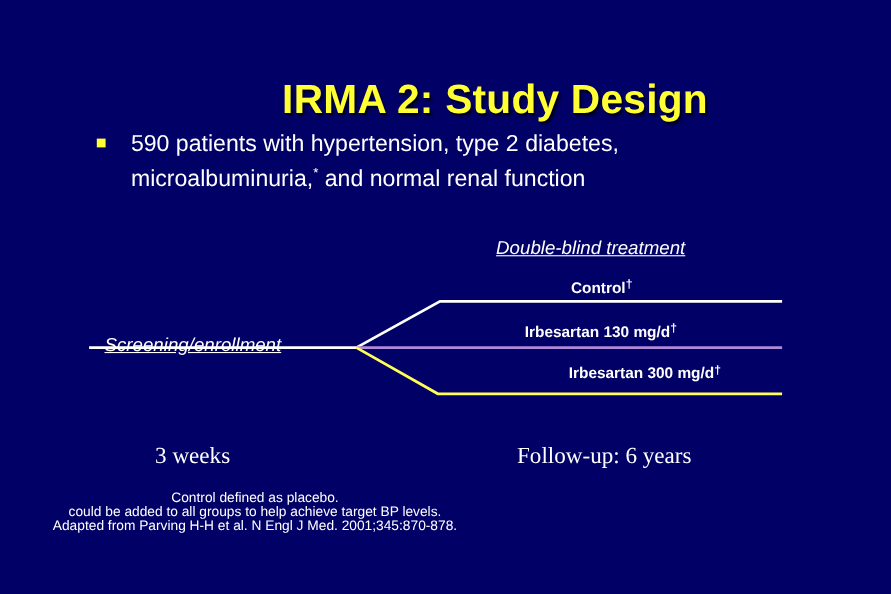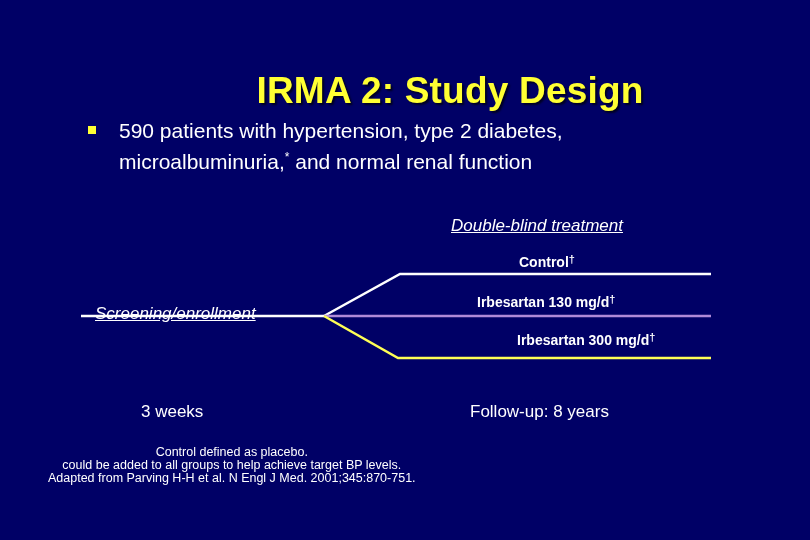--- a/index.html
+++ b/index.html
@@ -23,21 +23,21 @@
   .bullet-wrap { left: 88px; top: 118px; font-size: 21px; line-height: 26px; color: #ffffff; }
   .bullet-mark {
     position: absolute; left: 0; top: 8px;
     width: 8px; height: 8px; background: #ffff33;
   }
   .bullet-text { position: absolute; left: 31px; top: 0; }
   .bullet-text sup { font-size: 12px; vertical-align: 8px; }
   .hdr { font-style: italic; text-decoration: underline; font-size: 17px; }
   .arm-label { font-size: 14px; font-weight: bold; }
   .arm-label .dag { font-size: 11px; vertical-align: 4px; }
-  .period { font-size: 17px; }
+  .period { font-size: 21px; font-family: Liberation Serif, serif; }
   .foot { left: 38px; top: 446px; font-size: 12.5px; line-height: 13px; }
   .foot div { white-space: nowrap; text-align: center; }
   svg.diagram { position: absolute; left: 0; top: 0; }
 </style>
 </head>
 <body>
 
 <div class="abs title" style="left:0;width:900px;">IRMA 2: Study Design</div>
 
 <div class="abs bullet-wrap">
@@ -56,19 +56,19 @@
 </svg>
 
 <div class="abs hdr" style="left:451px;top:216px;">Double-blind treatment</div>
 <div class="abs hdr" style="left:95px;top:256px;margin-top:48px;">Screening/enrollment</div>
 
 <div class="abs arm-label" style="left:519px;top:253px;"><span>Control</span><span class="dag">†</span></div>
 <div class="abs arm-label" style="left:477px;top:293px;"><span>Irbesartan 130 mg/d</span><span class="dag">†</span></div>
 <div class="abs arm-label" style="left:477px;top:331px;margin-left:40px;"><span>Irbesartan 300 mg/d</span><span class="dag">†</span></div>
 
 <div class="abs period" style="left:141px;top:402px;">3 weeks</div>
-<div class="abs period" style="left:470px;top:402px;">Follow-up: 8 years</div>
+<div class="abs period" style="left:470px;top:402px;">Follow-up: 6 years</div>
 
 <div class="abs foot">
   <div style="padding-left:10px;">Control defined as placebo.</div>
   <div style="padding-left:10px;">could be added to all groups to help achieve target BP levels.</div>
-  <div style="padding-left:10px;">Adapted from Parving H-H et al. N Engl J Med. 2001;345:870-751.</div>
+  <div style="padding-left:10px;">Adapted from Parving H-H et al. N Engl J Med. 2001;345:870-878.</div>
 </div>
 
 </body></html>

